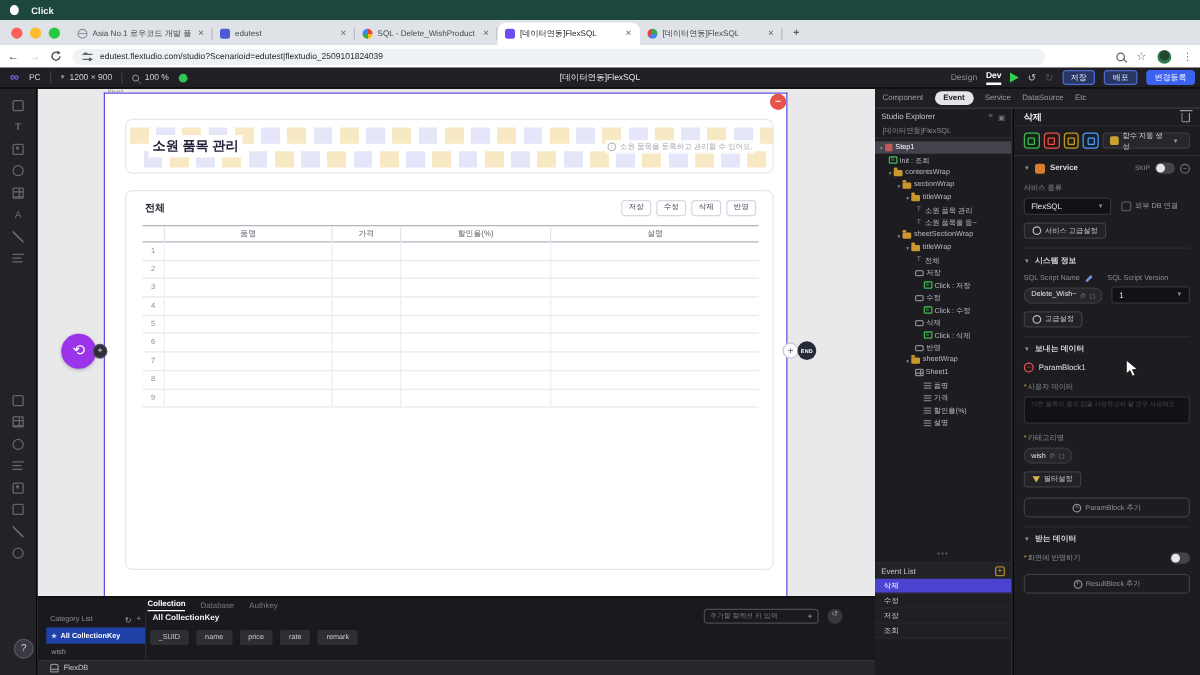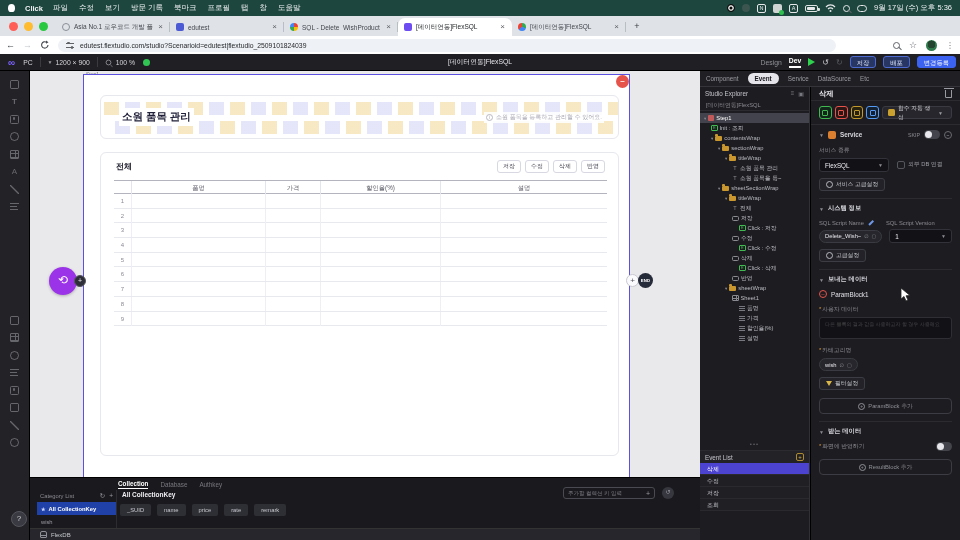--- a/index.html
+++ b/index.html
@@ -231,37 +231,20 @@
   .cursor{position:absolute;left:900px;top:287px;z-index:99}
 </style>
 </head>
 <body>
 
 <div class="screen">
 
   <div class="menubar">
     <span class="apple"></span>
     <span class="appname">Click</span>
-    <span id="menus"><span class="mitem">파일</span><span class="mitem">수정</span><span class="mitem">보기</span><span class="mitem">방문 기록</span><span class="mitem">북마크</span><span class="mitem">프로필</span><span class="mitem">탭</span><span class="mitem">창</span><span class="mitem">도움말</span></span>
-    <span class="mb-right">
-      <span class="si si-rec"></span>
-      <span class="si si-dot"></span>
-      <span class="si si-box">N</span>
-      <span class="si si-shield"></span>
-      <span class="si si-box">A</span>
-      <span class="si si-batt"></span>
-      <svg width="11" height="8">
-          <path d="M1 3 A6 6 0 0 1 10 3" stroke="#e8e8ea" fill="none" stroke-width="1.2"></path>
-          <path d="M3 5 A3.5 3.5 0 0 1 8 5" stroke="#e8e8ea" fill="none" stroke-width="1.2"></path>
-          <circle cx="5.5" cy="7" r="1" fill="#e8e8ea"></circle>
-        </svg>
-      <span class="mag" style="border-color:#e8e8ea"></span>
-      <span style="display:inline-block;width:10px;height:7px;border:1px solid #e8e8ea;border-radius:3.5px"></span>
-      <span class="clock">9월 17일 (수) 오후 5:36</span>
-    </span>
   </div>
 
   <div class="tabstrip">
     <span class="lights">
       <span class="light" style="background:#ff5f57"></span>
       <span class="light" style="background:#febc2e"></span>
       <span class="light" style="background:#28c840"></span>
     </span>
     <span id="btabs" style="display:flex;align-items:flex-end">
         <div class="btab">

